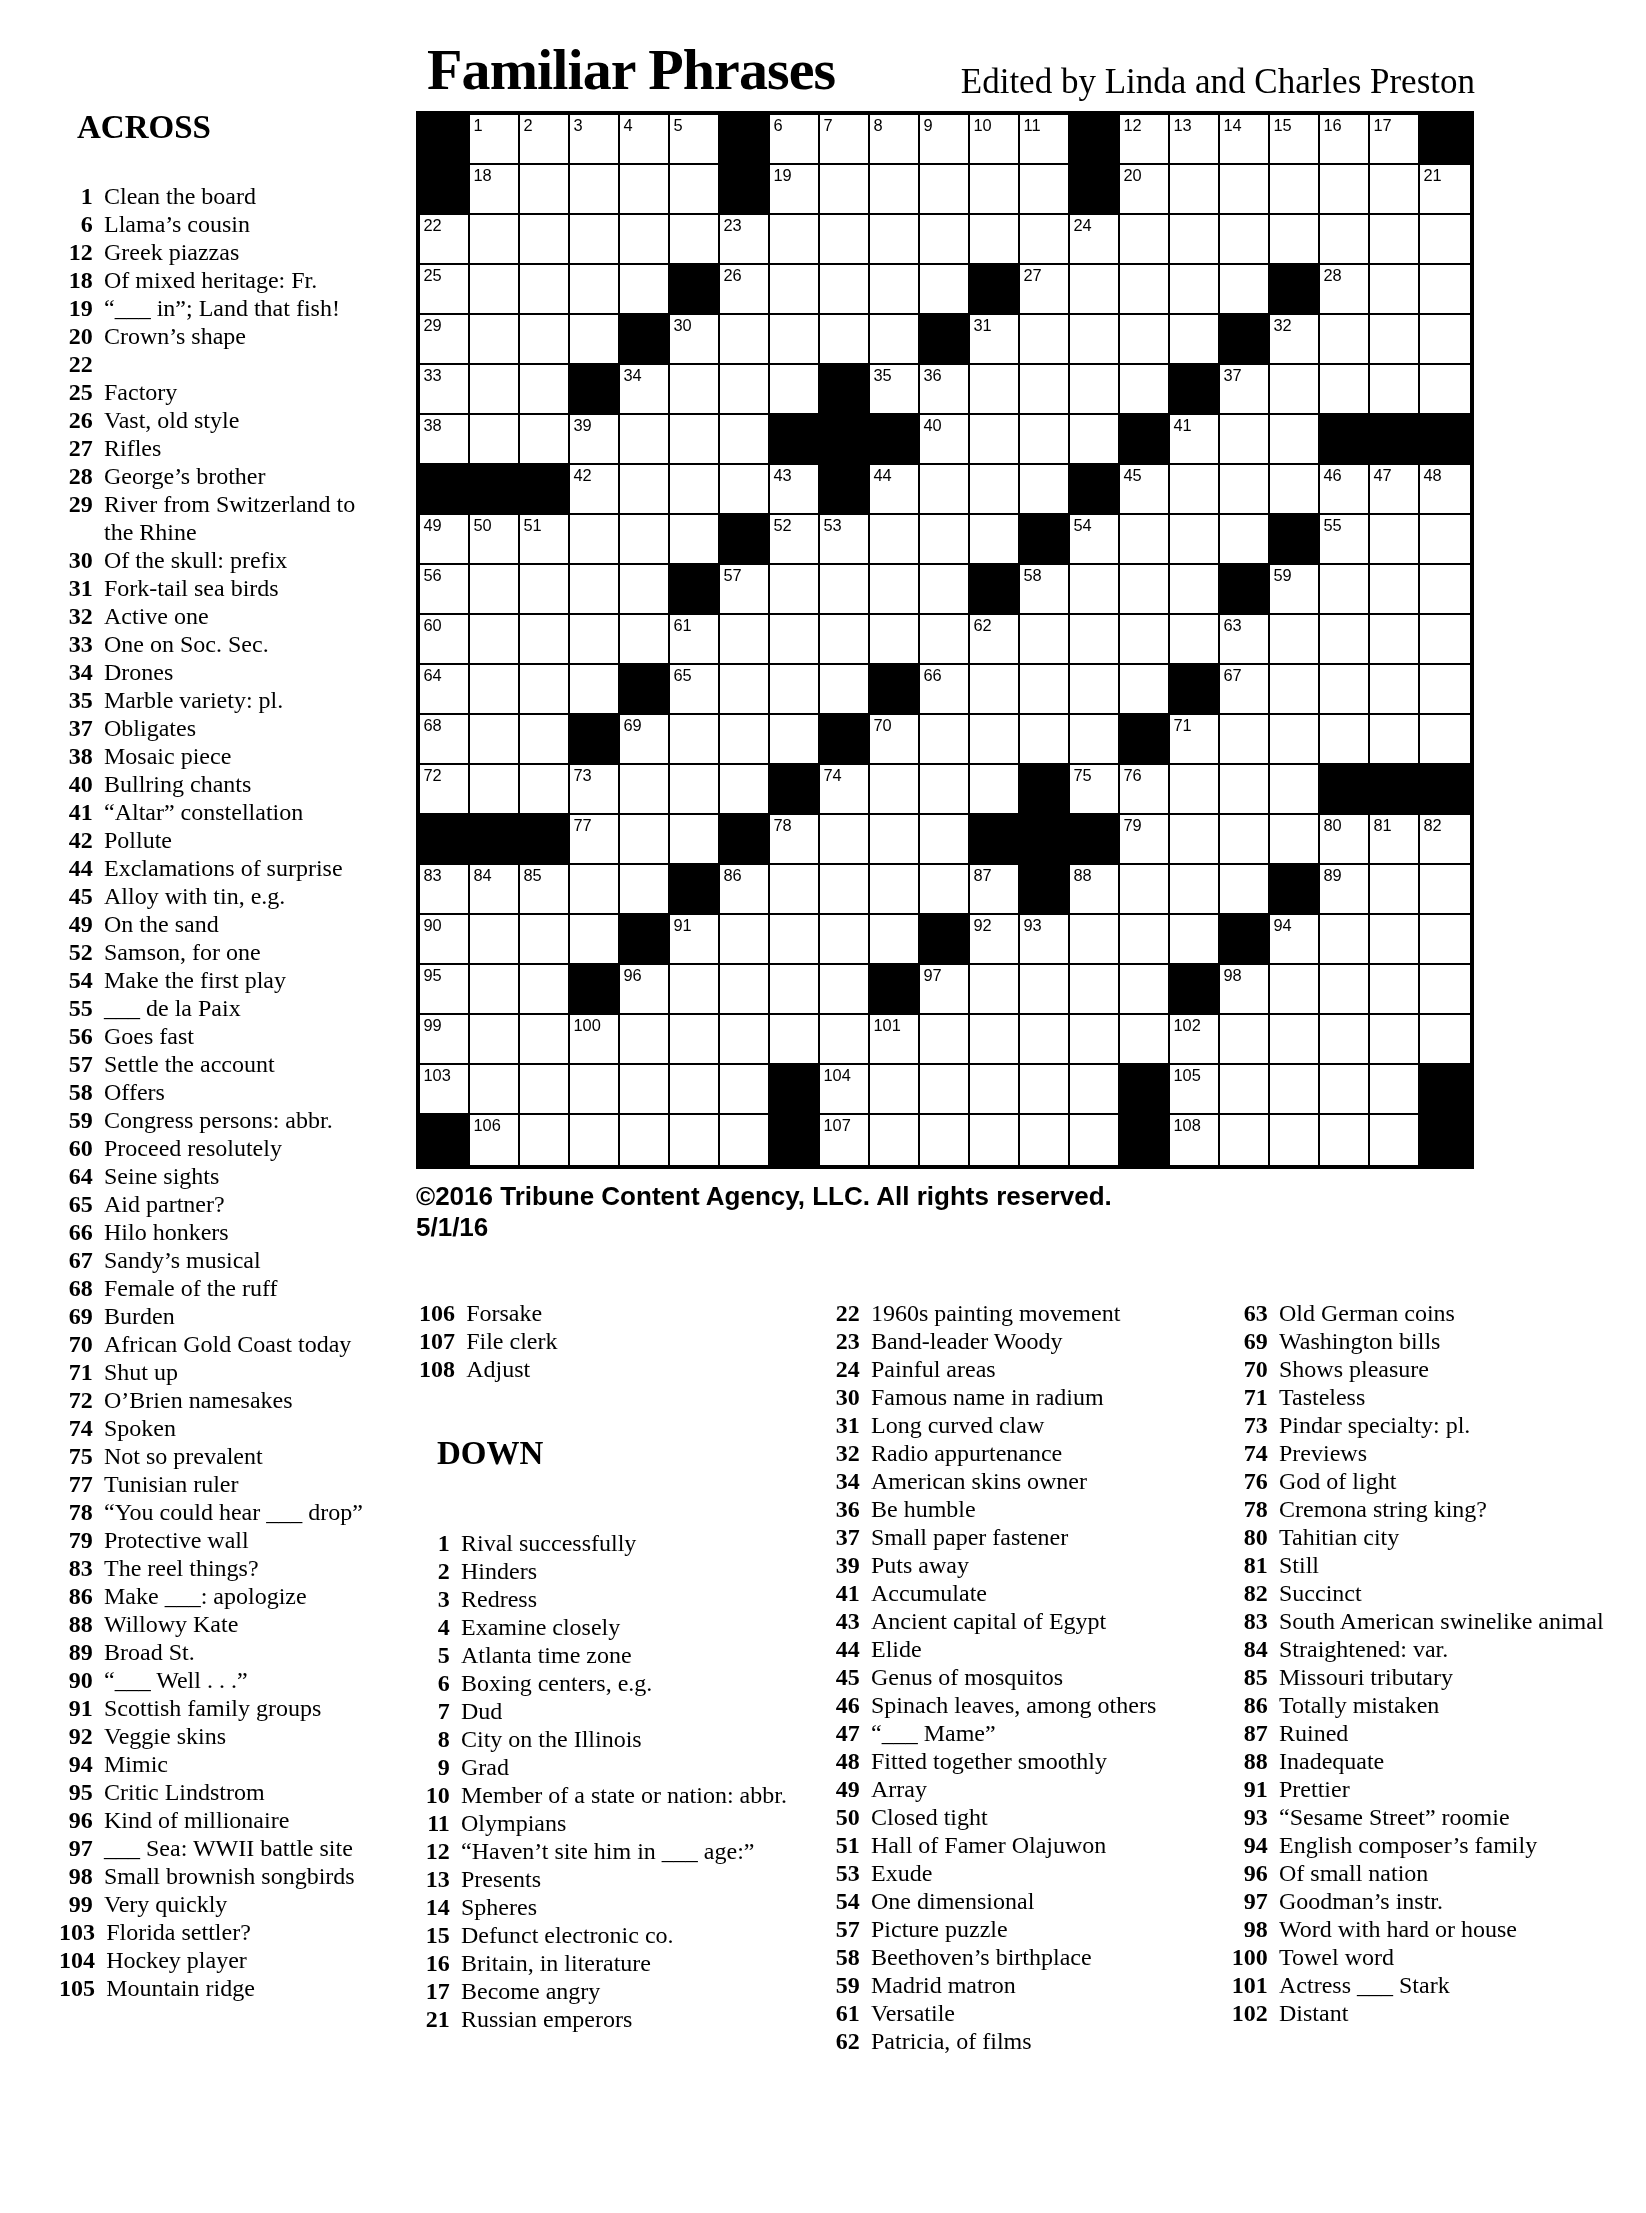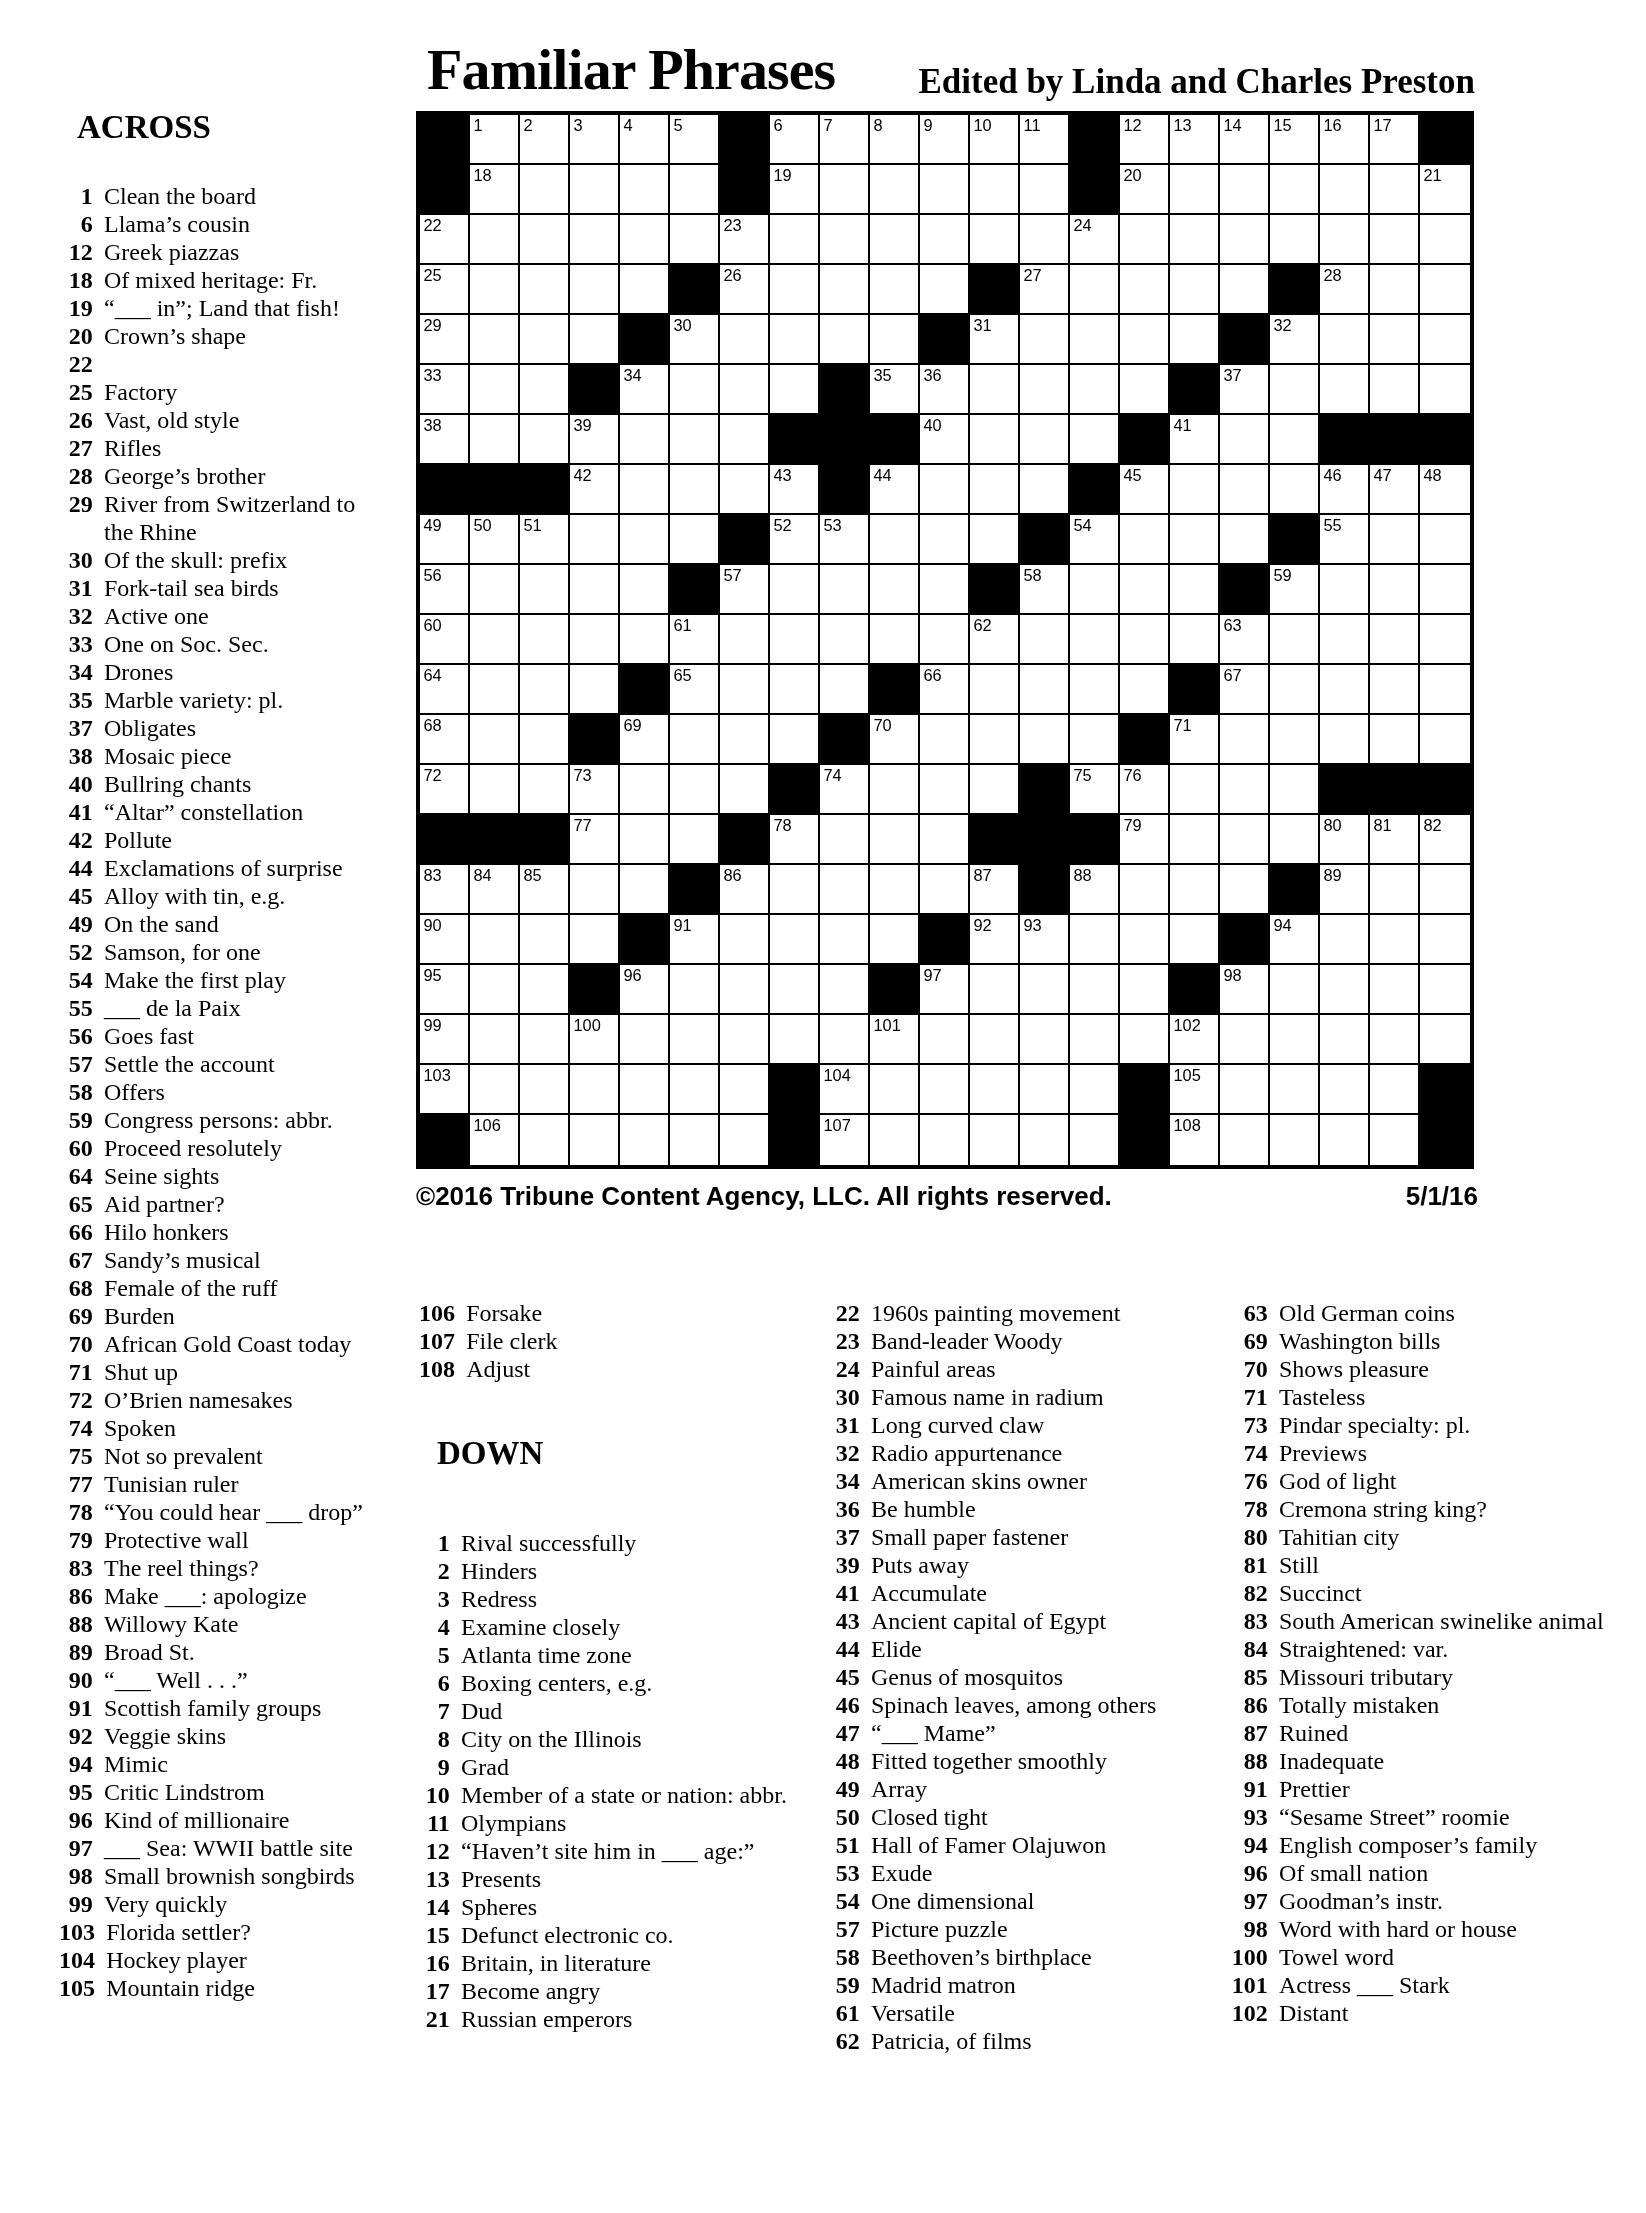--- a/index.html
+++ b/index.html
@@ -3,21 +3,21 @@
 <meta charset="utf-8">
 <style>
   * { margin:0; padding:0; box-sizing:border-box; }
   html,body { background:#fff; }
   body { width:1646px; height:2214px; position:relative; color:#000;
          font-family:"Liberation Serif", serif; }
 
   .title { position:absolute; left:416px; top:36px; font-size:58px; font-weight:bold;
            letter-spacing:-0.9px; font-family:"Liberation Serif", serif;margin-left:11px; }
   .byline { position:absolute; right:171px; top:62px; font-size:35px;
-            font-family:"Liberation Serif", serif;font-weight:bold; }
+            font-family:"Liberation Serif", serif; }
 
   .list-header { font-size:33px; font-weight:bold; font-family:"Liberation Serif", serif;margin-left:18px; }
   .across-header { position:absolute; left:59px; top:109px; }
 
   .clue-col { position:absolute; }
   #across-list { left:59px; top:182px; width:330px; }
   #col-b2 { left:419px; top:1299px; width:391px; }
   #col-b3 { left:826px; top:1299px; width:391px; }
   #col-b4 { left:1229px; top:1299px; width:396px; }
 
@@ -34,21 +34,21 @@
           background:#fff; }
   .cell { position:relative; border-right:2.6px solid #000; border-bottom:2.6px solid #000; background:#fff; }
   .cell.last-c { border-right:none; }
   .cell.last-r { border-bottom:none; }
   .cell.black { background:#000; }
   .cnum { position:absolute; top:1.7px; left:3.5px; font-family:"Liberation Sans", sans-serif;
           font-size:16.4px; line-height:1; }
 
   .copyright-bar { position:absolute; left:416px; top:1181px; width:1062px;
                    display:flex; justify-content:space-between;
-                   font-family:"Liberation Sans", sans-serif; font-size:26px; font-weight:bold; }
+                   font-family:"Liberation Sans", sans-serif; font-size:26px; font-weight:bold;flex-direction:column; }
 </style>
 </head>
 <body>
 
 <div class="title">Familiar Phrases</div>
 <div class="byline">Edited by Linda and Charles Preston</div>
 
 <div class="list-header across-header">ACROSS</div>
 
 <div id="across-list" class="clue-col">

